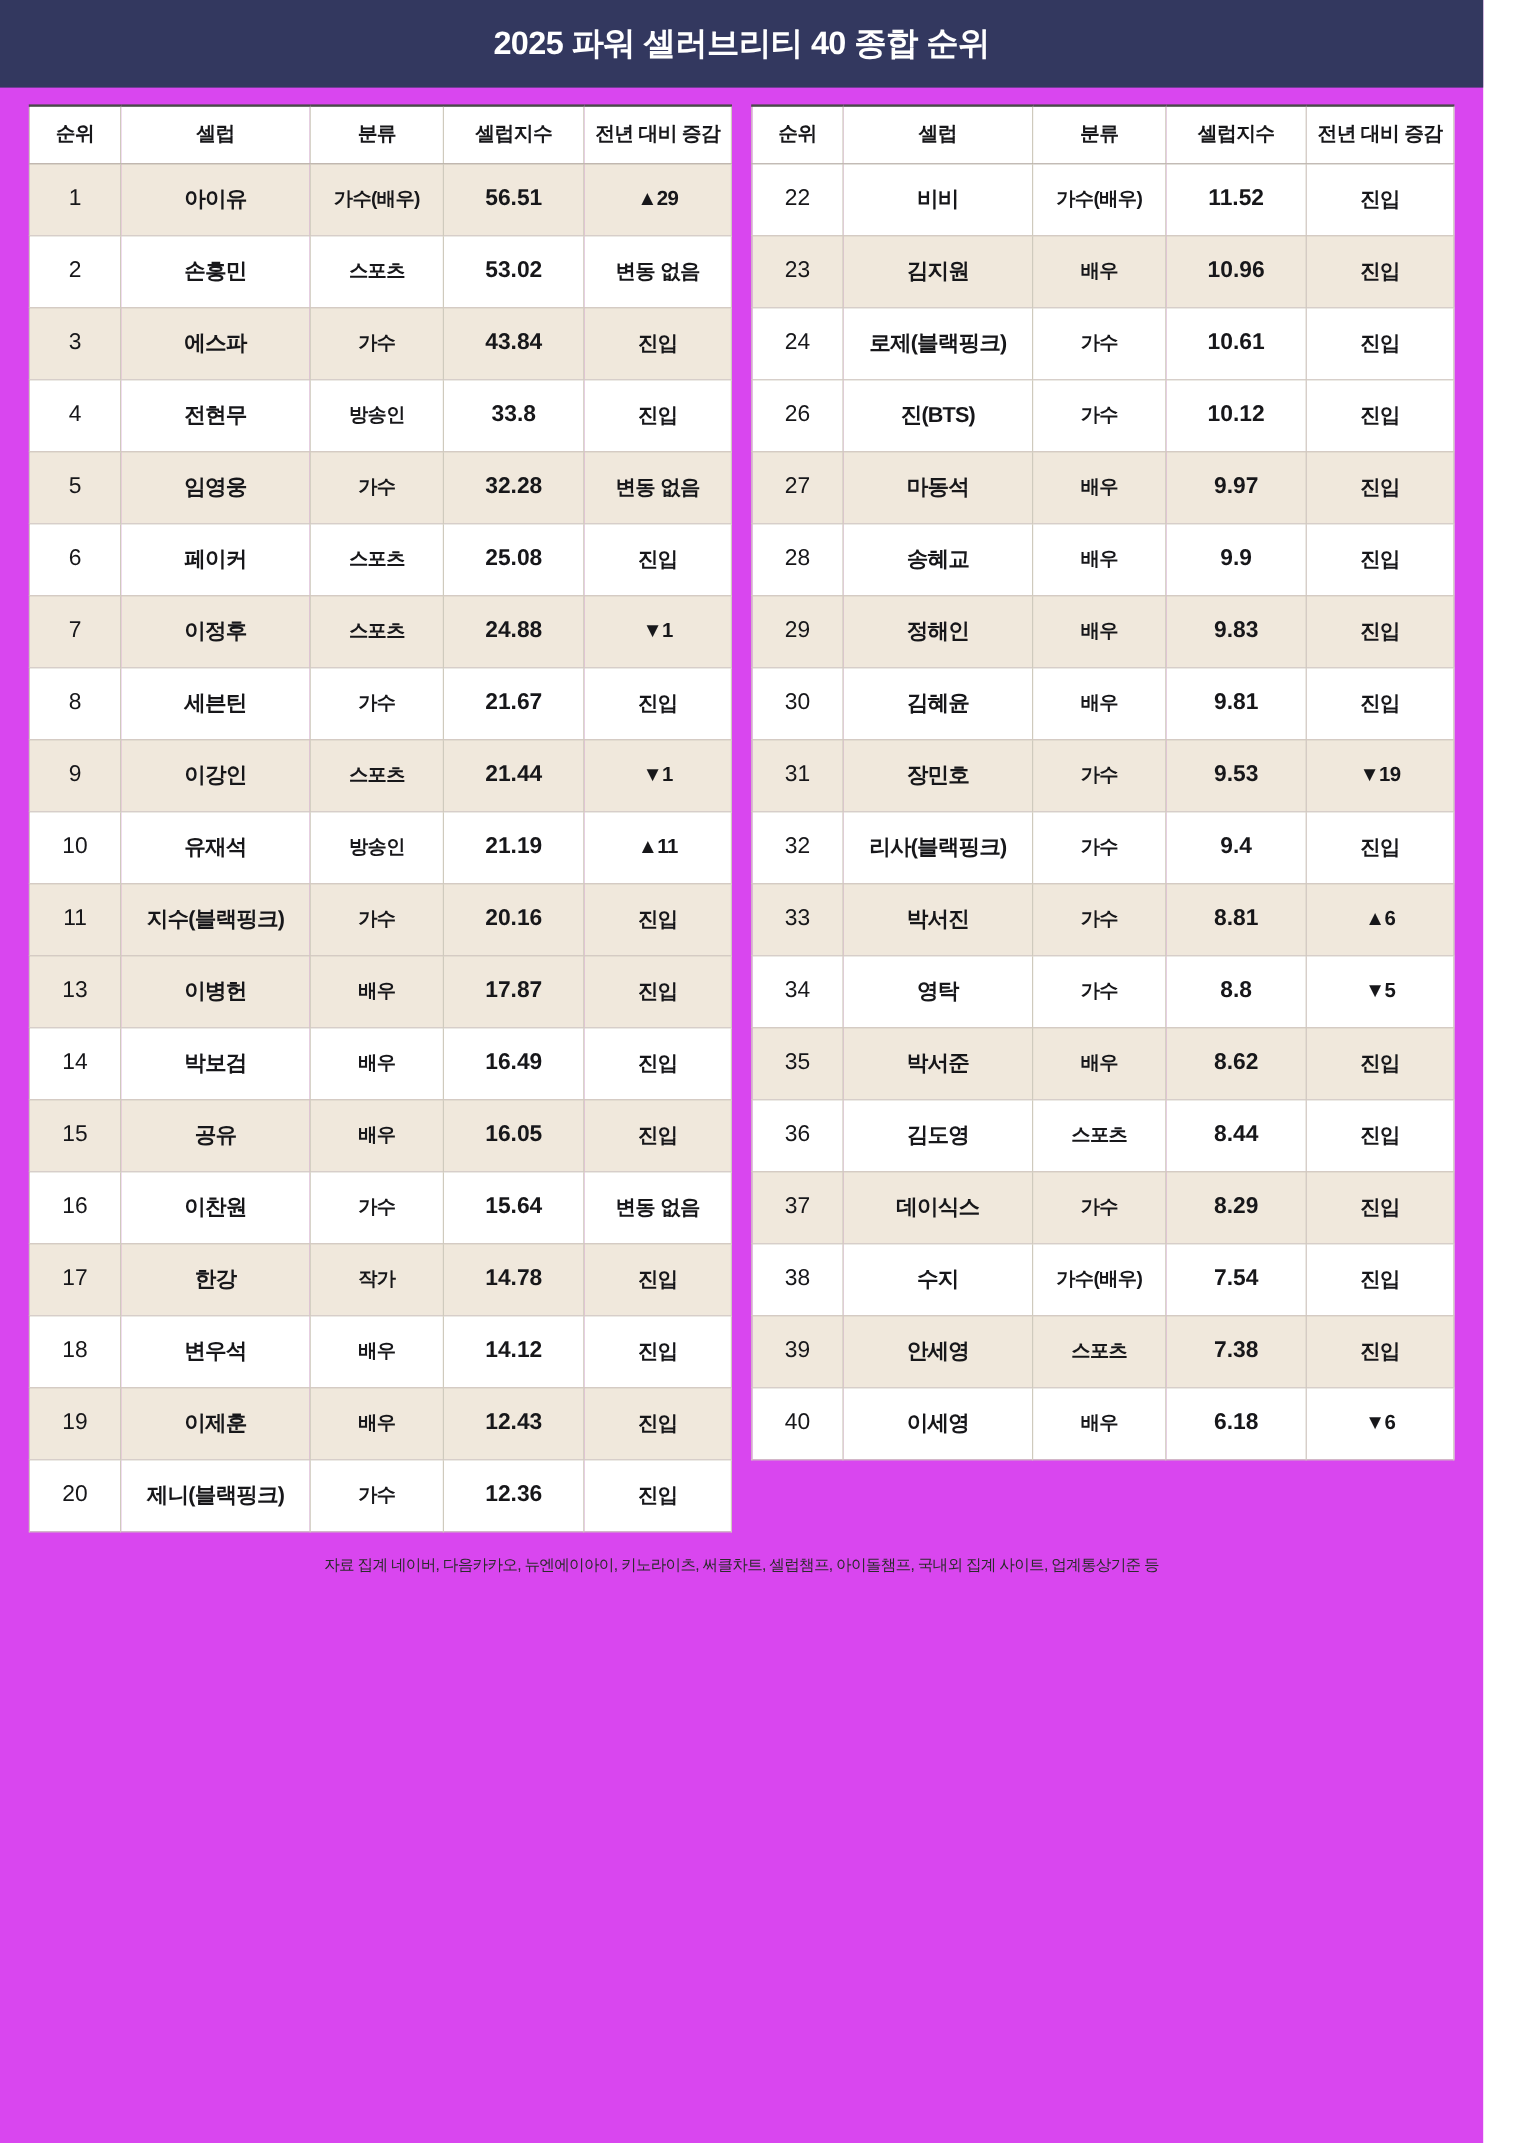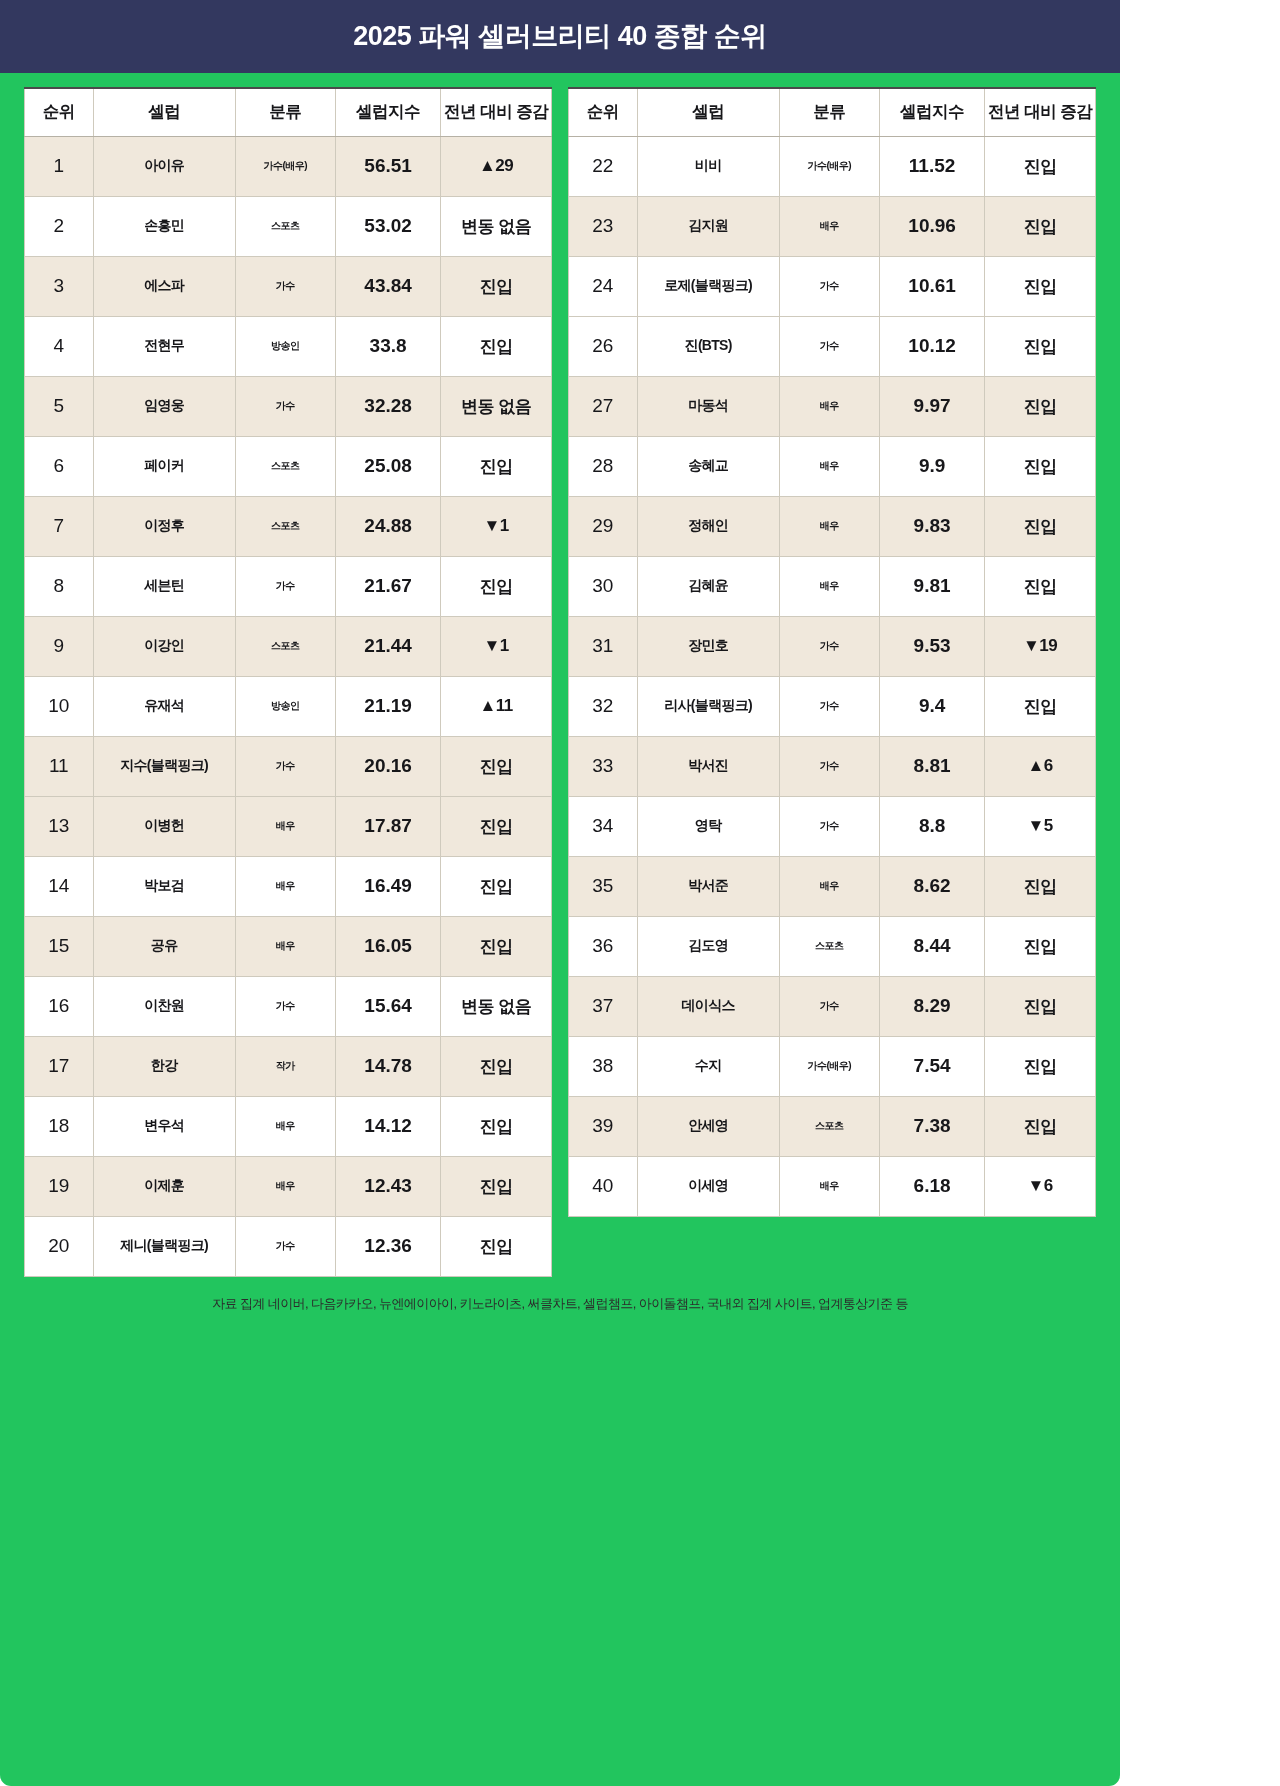--- a/index.html
+++ b/index.html
@@ -3,26 +3,25 @@
 <meta charset="utf-8">
 <style>
   * { box-sizing: border-box; }
   html, body {
     margin: 0; padding: 0;
     width: 1280px;
     background: #ffffff;
     font-family: "Liberation Sans", sans-serif;
   }
   .page {
-    width: 1120px;
+    width: 1236px;
     min-height: 1786px;
-    background: #22c55e;
+    background: #d946ef;
     position: relative;
     padding: 0;
-    border-radius: 11px;
   }
   .title-bar {
     background: #33385f;
     color: #ffffff;
     text-align: center;
     font-size: 27px;
     font-weight: bold;
     letter-spacing: -0.5px;
     padding: 18px 0 19px 0;
     margin: 0 0 0 0;
@@ -55,22 +54,22 @@
     font-weight: bold;
     background: #ffffff;
     border-top: 2px solid #4a4a4a;
     border-bottom: 1px solid #b6b1a5;
     letter-spacing: -0.5px;
   }
   tbody tr.odd td { background: #f0e8dc; }
   tbody tr.even td { background: #ffffff; }
   tbody tr:first-child td { }
   td.rank { font-size: 19px; font-weight: normal; }
-  td.name { font-size: 14px; font-weight: bold; letter-spacing: -0.7px; }
-  td.cat  { font-size: 10px; font-weight: bold; letter-spacing: -0.5px; }
+  td.name { font-size: 18px; font-weight: bold; letter-spacing: -0.7px; }
+  td.cat  { font-size: 16px; font-weight: bold; letter-spacing: -0.5px; }
   td.score{ font-size: 19px; font-weight: bold; }
   td.delta{ font-size: 17px; font-weight: bold; letter-spacing: -0.5px; }
   .col-rank  { width: 13%; }
   .col-name  { width: 27%; }
   .col-cat   { width: 19%; }
   .col-score { width: 20%; }
   .col-delta { width: 21%; }
   .footnote {
     text-align: center;
     font-size: 13px;

